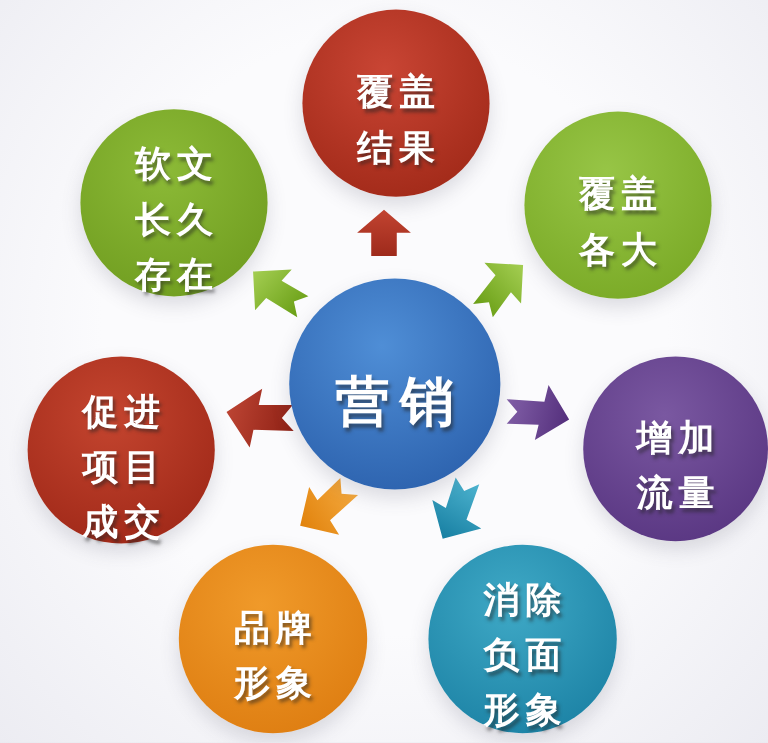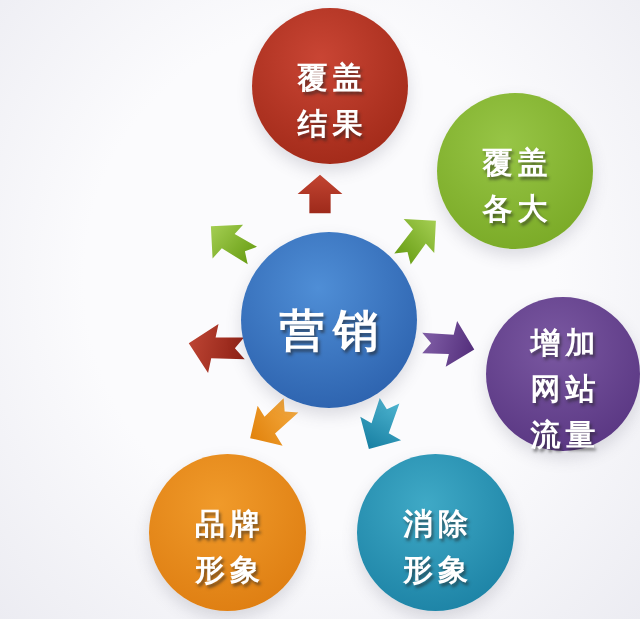--- a/index.html
+++ b/index.html
@@ -14,63 +14,77 @@
     box-shadow:0 7px 16px rgba(70,70,95,.18);
   }
   .lines{display:flex;flex-direction:column;align-items:flex-end;margin-top:29px;}
   .lines span{
     display:block;color:#ffffff;font-weight:800;line-height:1;
     text-shadow:2px 3px 3px rgba(35,35,35,.55);
     white-space:nowrap;
   }
   .node .lines{gap:16px;}
   .node .lines span{font-size:30px;letter-spacing:5px;margin-right:-5px;}
-  .center-circle .lines{gap:24px;font-family:Liberation Mono, monospace;}
+  .center-circle .lines{gap:24px;}
   .center-circle .lines span{font-size:45px;letter-spacing:9px;margin-right:-9px;}
   .arrow{position:absolute;overflow:visible;}
 </style>
 </head>
 <body>
 
 <div id="stage">
 
   <div class="circle node" style="left: 252px; top: 8px; width: 156px; height: 156px; background: radial-gradient(circle at 44% 32%, rgb(201, 69, 52) 0%, rgb(159, 40, 23) 88%);">
     <div class="lines">
       <span>覆盖</span>
       <span>结果</span>
     </div>
   </div>
 
+  <div class="circle node" style="left: 67px; top: 91px; width: 156px; height: 156px; background: radial-gradient(circle at 44% 32%, rgb(140, 186, 55) 0%, rgb(111, 156, 31) 88%);">
+    <div class="lines">
+      <span>软文</span>
+      <span>长久</span>
+      <span>存在</span>
+    </div>
+  </div>
 
   <div class="circle node" style="left: 437px; top: 93px; width: 156px; height: 156px; background: radial-gradient(circle at 44% 32%, rgb(151, 197, 70) 0%, rgb(120, 168, 36) 88%);">
     <div class="lines">
       <span>覆盖</span>
       <span>各大</span>
     </div>
   </div>
 
+  <div class="circle node" style="left: 23px; top: 297px; width: 156px; height: 156px; background: radial-gradient(circle at 44% 32%, rgb(196, 69, 47) 0%, rgb(158, 39, 23) 88%);">
+    <div class="lines">
+      <span>促进</span>
+      <span>项目</span>
+      <span>成交</span>
+    </div>
+  </div>
 
   <div class="circle node" style="left: 486px; top: 297px; width: 154px; height: 154px; background: radial-gradient(circle at 44% 32%, rgb(122, 88, 161) 0%, rgb(87, 52, 128) 88%);">
     <div class="lines">
       <span>增加</span>
-      <span>网站</span>
       <span>流量</span>
     </div>
   </div>
 
   <div class="circle node" style="left: 149px; top: 454px; width: 157px; height: 157px; background: radial-gradient(circle at 44% 32%, rgb(240, 154, 42) 0%, rgb(221, 124, 16) 88%);">
     <div class="lines">
       <span>品牌</span>
       <span>形象</span>
     </div>
   </div>
 
   <div class="circle node" style="left: 357px; top: 454px; width: 157px; height: 157px; background: radial-gradient(circle at 44% 32%, rgb(63, 169, 198) 0%, rgb(26, 128, 163) 88%);">
     <div class="lines">
       <span>消除</span>
+      <span>负面</span>
       <span>形象</span>
     </div>
   </div>
 
   <svg class="arrow" style="left:292px;top:171px;width:56px;height:48px" viewBox="0 0 100 100" preserveAspectRatio="none">
     <defs>
         <linearGradient id="g-top" x1="0" y1="0" x2="0" y2="1">
       <stop offset="0" stop-color="#c24431"></stop>
       <stop offset="1" stop-color="#9e2a1b"></stop>
     </linearGradient>

